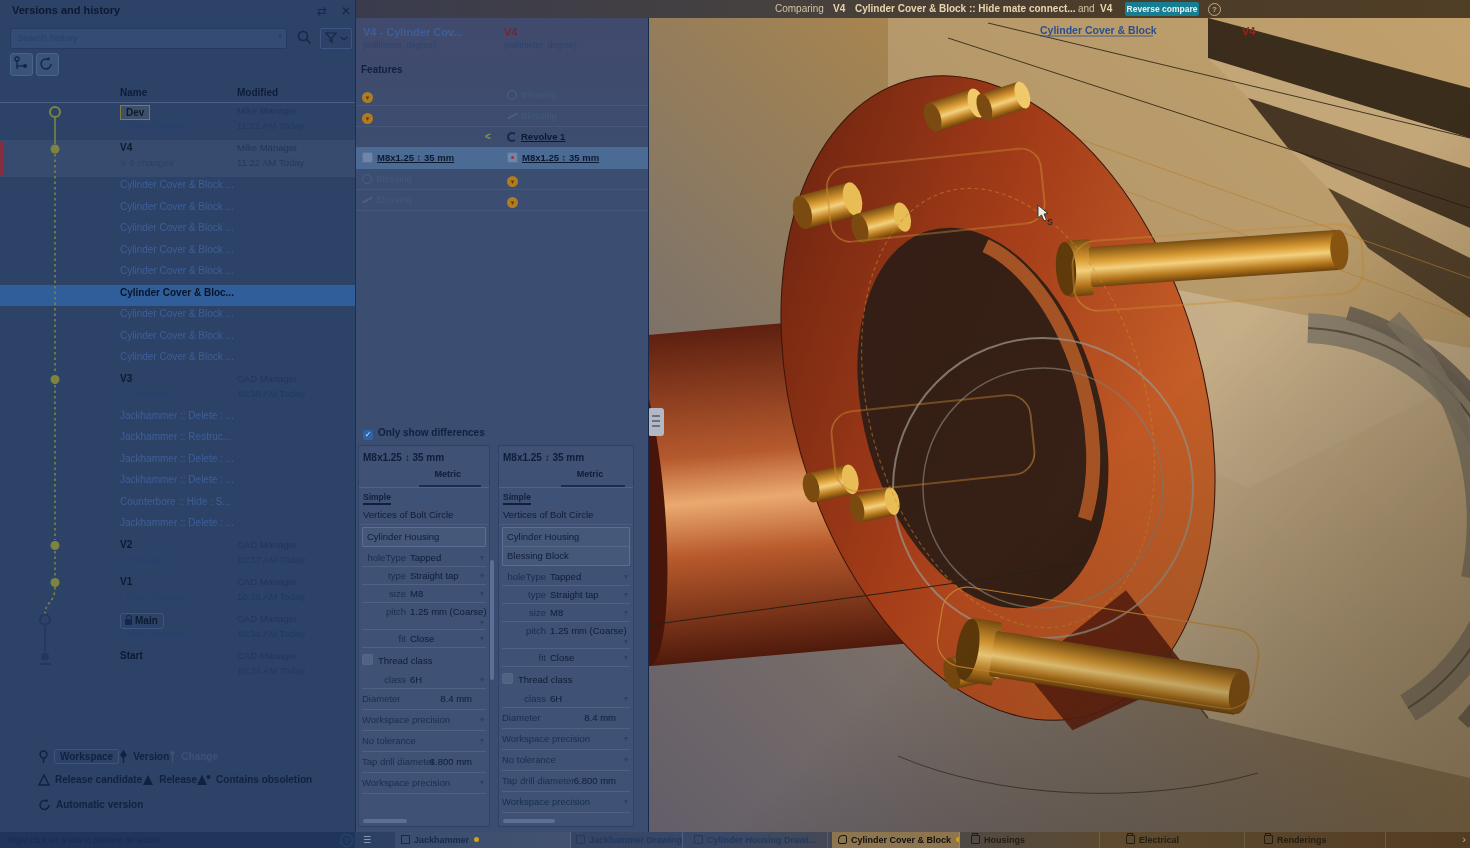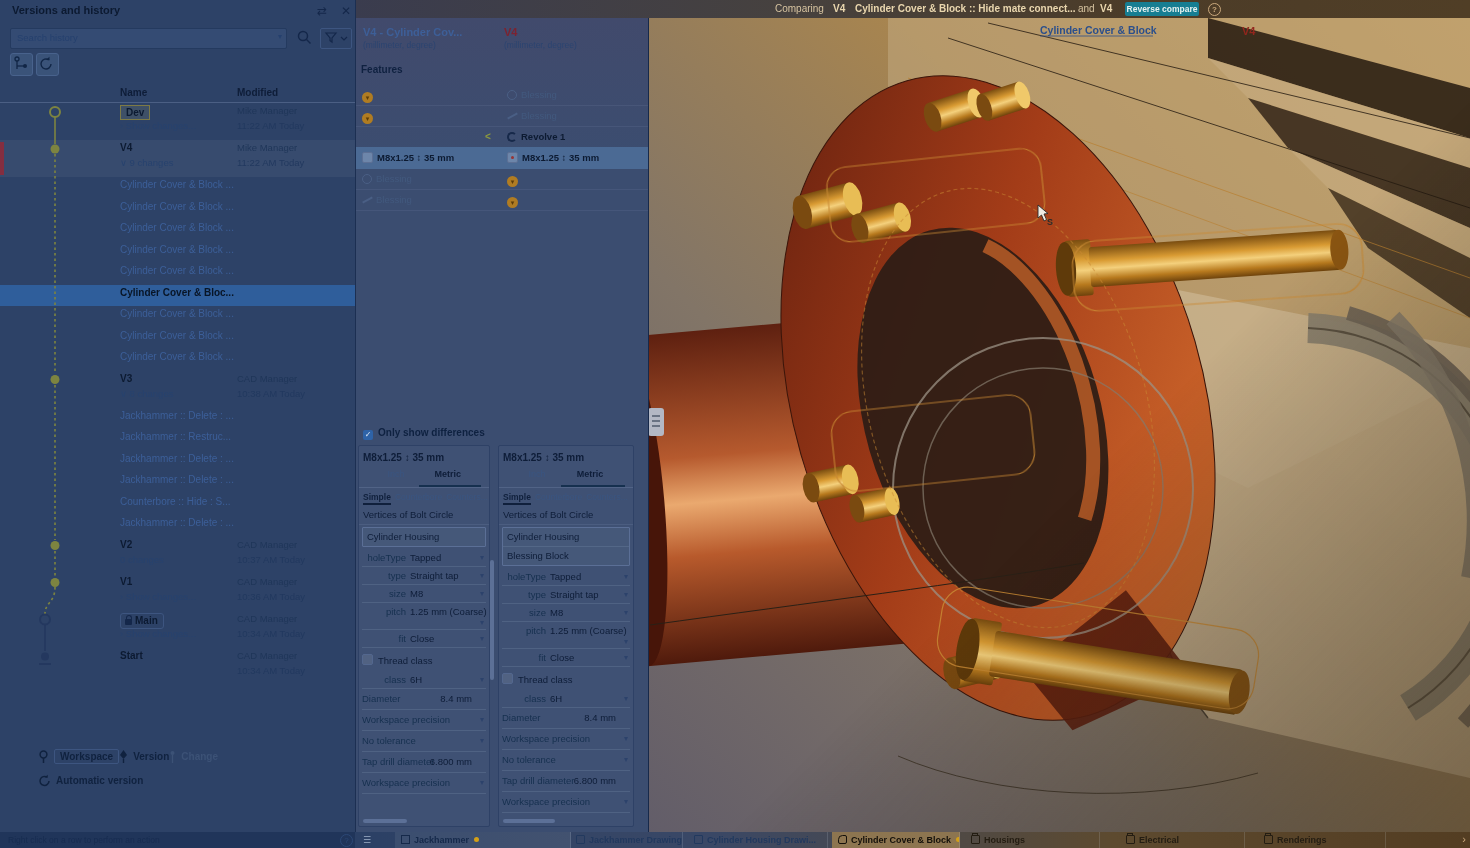--- a/index.html
+++ b/index.html
@@ -72,21 +72,21 @@
   .fp-title{font-size:11px;font-weight:bold;white-space:nowrap;}
   .fp-units{font-size:8.5px;color:#2b4470;margin-top:2px;}
   #fp-h-left .fp-title{color:#3d5f98;}
   #fp-h-right .fp-title{color:#7c2230;}
   #fp-section{position:absolute;left:6px;top:46px;font-size:10px;font-weight:bold;color:#0f2140;}
   #feat-rows{position:absolute;left:0;top:66px;width:293px;}
   .frow{position:absolute;left:0;width:293px;height:21px;border-bottom:1px solid rgba(190,210,240,.08);}
   .frow.selected{background:#4b6a94;border-bottom-color:transparent;}
   .fcell{position:absolute;top:0;height:21px;font-size:9.5px;line-height:21px;white-space:nowrap;}
   .fcell.L{left:7px;} .fcell.R{left:152px;}
-  .f-muted{color:#42597e;} .f-strong{color:#0c1a31;font-weight:bold;}
+  .f-muted{color:#42597e;} .f-strong{color:#0c1a31;font-weight:bold;text-decoration:underline;}
   .amberdot{display:inline-block;width:11px;height:11px;border-radius:50%;background:#b07c22;
     color:#5c3c08;font-size:7px;line-height:11px;text-align:center;vertical-align:-2px;}
   .mini-ic{display:inline-block;width:11px;height:11px;margin-right:4px;vertical-align:-2px;
     border:1px solid #5d7095;border-radius:2px;position:relative;box-sizing:border-box;background:rgba(210,220,235,.25);}
   .mini-ic.dot:after{content:"";position:absolute;left:3px;top:3px;width:3px;height:3px;border-radius:50%;background:#933;}
   .circ-ic{display:inline-block;width:10px;height:10px;border:1.3px solid #4a5f85;border-radius:50%;
     margin-right:4px;vertical-align:-2px;box-sizing:border-box;}
   .pen-ic{display:inline-block;width:10px;height:10px;margin-right:4px;vertical-align:-2px;position:relative;}
   .pen-ic:before{content:"";position:absolute;left:0;top:4px;width:11px;height:2px;background:#4a5f85;transform:rotate(-28deg);}
   .rev-ic{display:inline-block;width:10px;height:10px;border:2px solid #17294a;border-radius:50%;
@@ -318,20 +318,28 @@
       <div class="leg-row"><span class="leg-item"><span><svg width="11" height="13">
               <circle cx="5.5" cy="4.5" r="3.4" fill="none" stroke="#10223f" stroke-width="1.5"></circle>
               <line x1="5.5" y1="8" x2="5.5" y2="13" stroke="#10223f" stroke-width="1.5"></line>
             </svg></span><span class="leg-boxed">Workspace</span></span><span class="leg-item"><span><svg width="9" height="13">
               <path d="M4.5,0 L8,5 L4.5,9 L1,5 Z" fill="#10223f"></path>
               <line x1="4.5" y1="9" x2="4.5" y2="13" stroke="#10223f" stroke-width="1.4"></line>
             </svg></span>Version</span><span class="leg-item leg-muted"><span><svg width="7" height="13">
               <circle cx="3.5" cy="3" r="2" fill="#3c5276"></circle>
               <line x1="3.5" y1="5" x2="3.5" y2="13" stroke="#3c5276" stroke-width="1.3"></line>
             </svg></span>Change</span></div>
+      <div class="leg-row"><span class="leg-item"><span><svg width="12" height="12">
+              <path d="M6,1 L11,11 L1,11 Z" fill="none" stroke="#10223f" stroke-width="1.4"></path>
+            </svg></span>Release candidate</span><span class="leg-item"><span><svg width="12" height="12">
+              <path d="M6,1 L11,11 L1,11 Z" fill="#10223f"></path>
+            </svg></span>Release</span><span class="leg-item"><span><svg width="14" height="12">
+              <path d="M5,1 L10,11 L0,11 Z" fill="#10223f"></path>
+              <circle cx="11.5" cy="3" r="2" fill="#10223f"></circle>
+            </svg></span>Contains obsoletion</span></div>
       <div class="leg-row"><span class="leg-item"><span><svg width="13" height="13">
               <path d="M11,7 a4.5,4.5 0 1 1 -2,-3.8" fill="none" stroke="#10223f" stroke-width="1.5"></path>
               <path d="M9.6,0.8 l0.2,3 -2.8,-0.6 Z" fill="#10223f"></path>
             </svg></span>Automatic version</span></div>
     </div>
 </div>
 
 <div id="fpanel" class="abs">
   <div id="fp-h-left">
     <div class="fp-title">V4 - Cylinder Cov...</div>

